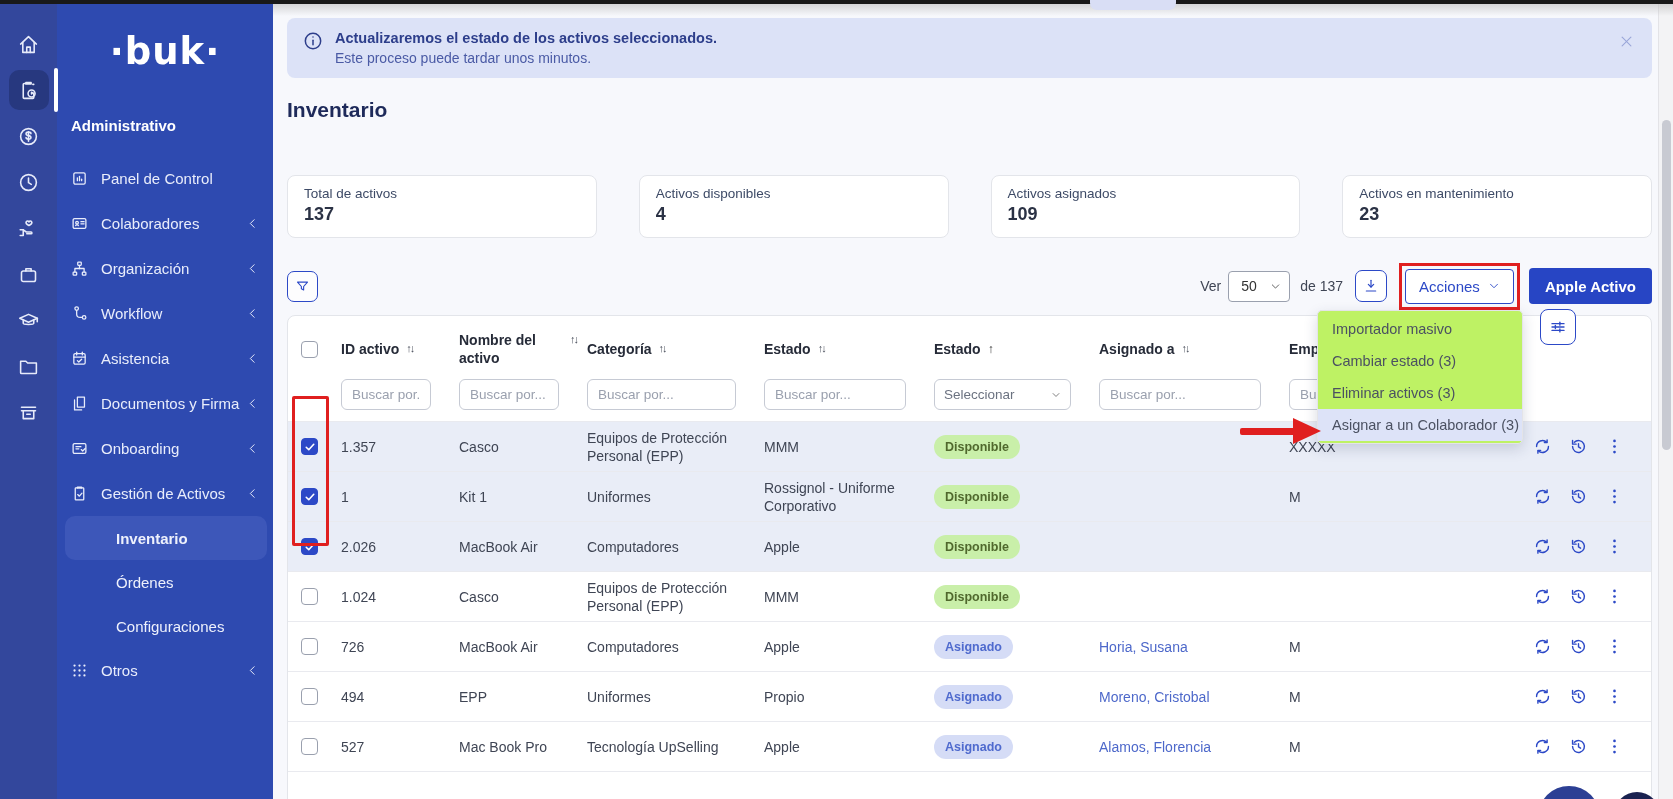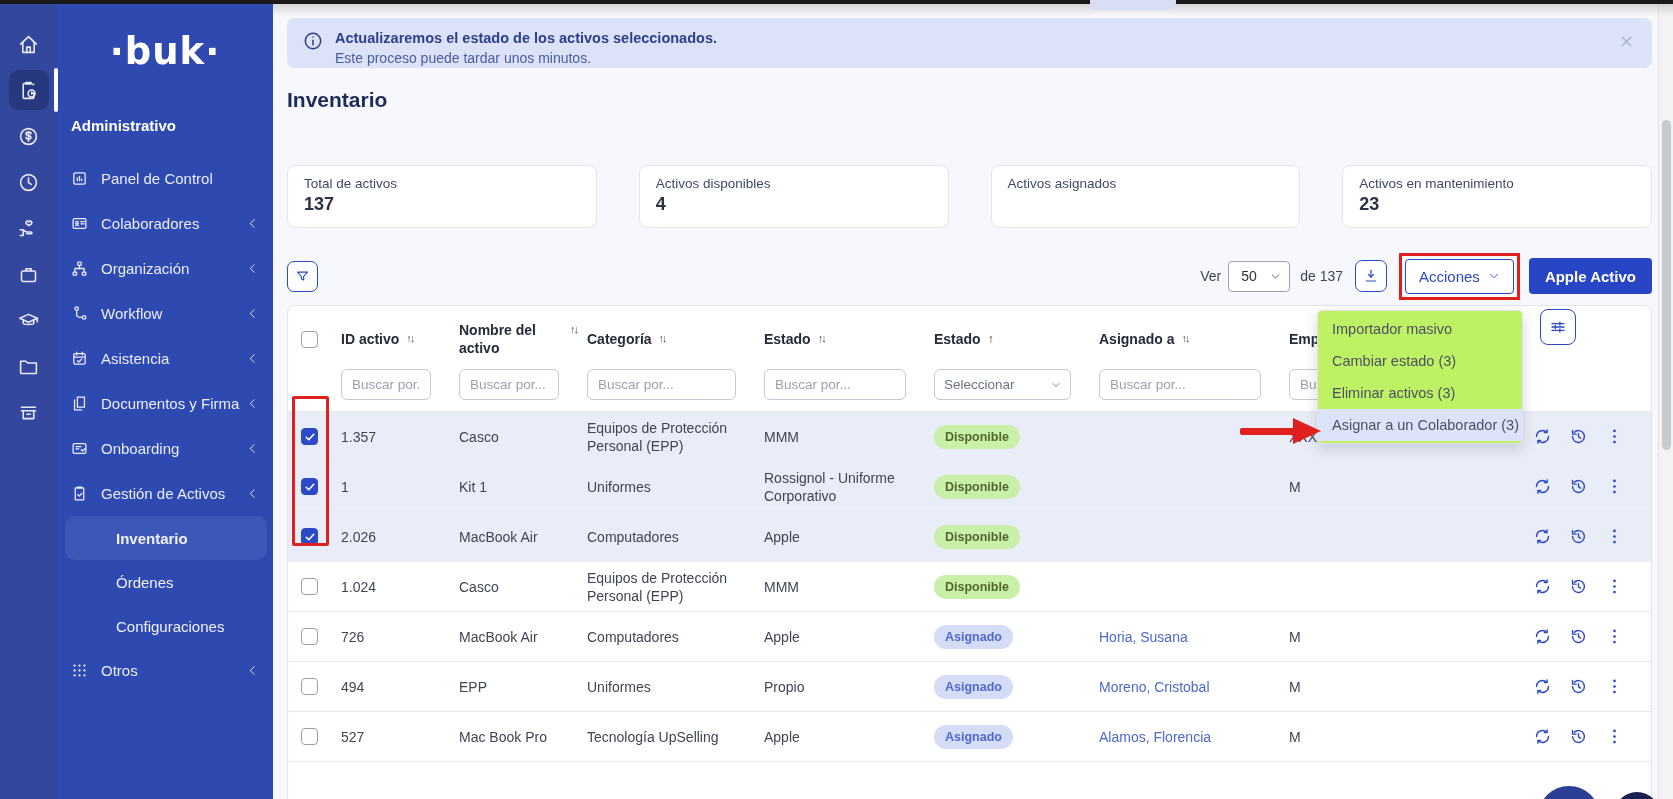--- a/index.html
+++ b/index.html
@@ -25,21 +25,21 @@
   .nav-item { display:flex; align-items:center; height:45px; padding:0 14px 0 14px; font-size:15px; cursor:pointer; color:#e9edfb; }
   .nav-item .icon { width:18px; margin-right:12px; display:inline-flex; }
   .nav-item .icon svg { width:17px; height:17px; }
   .nav-item .chev { margin-left:auto; display:inline-flex; }
   .nav-item .chev svg { width:13px; height:13px; }
   .sub-item { height:44px; display:flex; align-items:center; padding-left:51px; font-size:15px; cursor:pointer; border-radius:10px; margin:0 6px 0 8px; color:#eef1fc; }
   .sub-item.active { background:#3d57b9; font-weight:bold; }
 
   
   .content { flex:1; background:#f7f8fc; position:relative; padding:18px 21px 0 14px; }
-  .banner { background:#dce2f7; border-radius:8px; padding:11px 46px 1px 16px; position:relative; display:flex; gap:12px; align-items:flex-start; }
+  .banner { background:#dce2f7; border-radius:8px; padding:11px 46px 11px 16px; position:relative; display:flex; gap:12px; align-items:flex-start; }
   .banner .icon svg { width:20px; height:20px; color:#2d3e8b; margin-top:2px; }
   .banner-title { font-size:14.5px; font-weight:bold; color:#2d3e8b; line-height:1.35; }
   .banner-sub { font-size:14px; color:#4a5aa5; line-height:1.35; }
   .banner-close { position:absolute; right:18px; top:16px; color:#9aa6d8; cursor:pointer; }
   .banner-close svg { width:15px; height:15px; }
   .page-title { font-size:21px; font-weight:bold; color:#1e2a5a; margin-top:20px; }
 
   .stats { display:flex; gap:42px; margin-top:53px; }
   .stat-card { flex:1; background:#fff; border:1px solid #e3e5ea; border-radius:8px; padding:10px 16px; height:63px; }
   .stat-label { font-size:13.5px; color:#3d4a66; }
@@ -384,20 +384,21 @@
         <div class="stat-card">
      <div class="stat-label">Total de activos</div>
      <div class="stat-value">137</div>
    </div>
         <div class="stat-card">
      <div class="stat-label">Activos disponibles</div>
      <div class="stat-value">4</div>
    </div>
         <div class="stat-card">
      <div class="stat-label">Activos asignados</div>
+     <div class="stat-value">109</div>
    </div>
         <div class="stat-card">
      <div class="stat-label">Activos en mantenimiento</div>
      <div class="stat-value">23</div>
    </div>
       </div>
 
     <div class="toolbar">
       <button class="filter-btn" id="filter-ic">
           <svg viewBox="0 0 24 24" fill="none" stroke="currentColor" stroke-width="1.8" stroke-linecap="round" stroke-linejoin="round">

